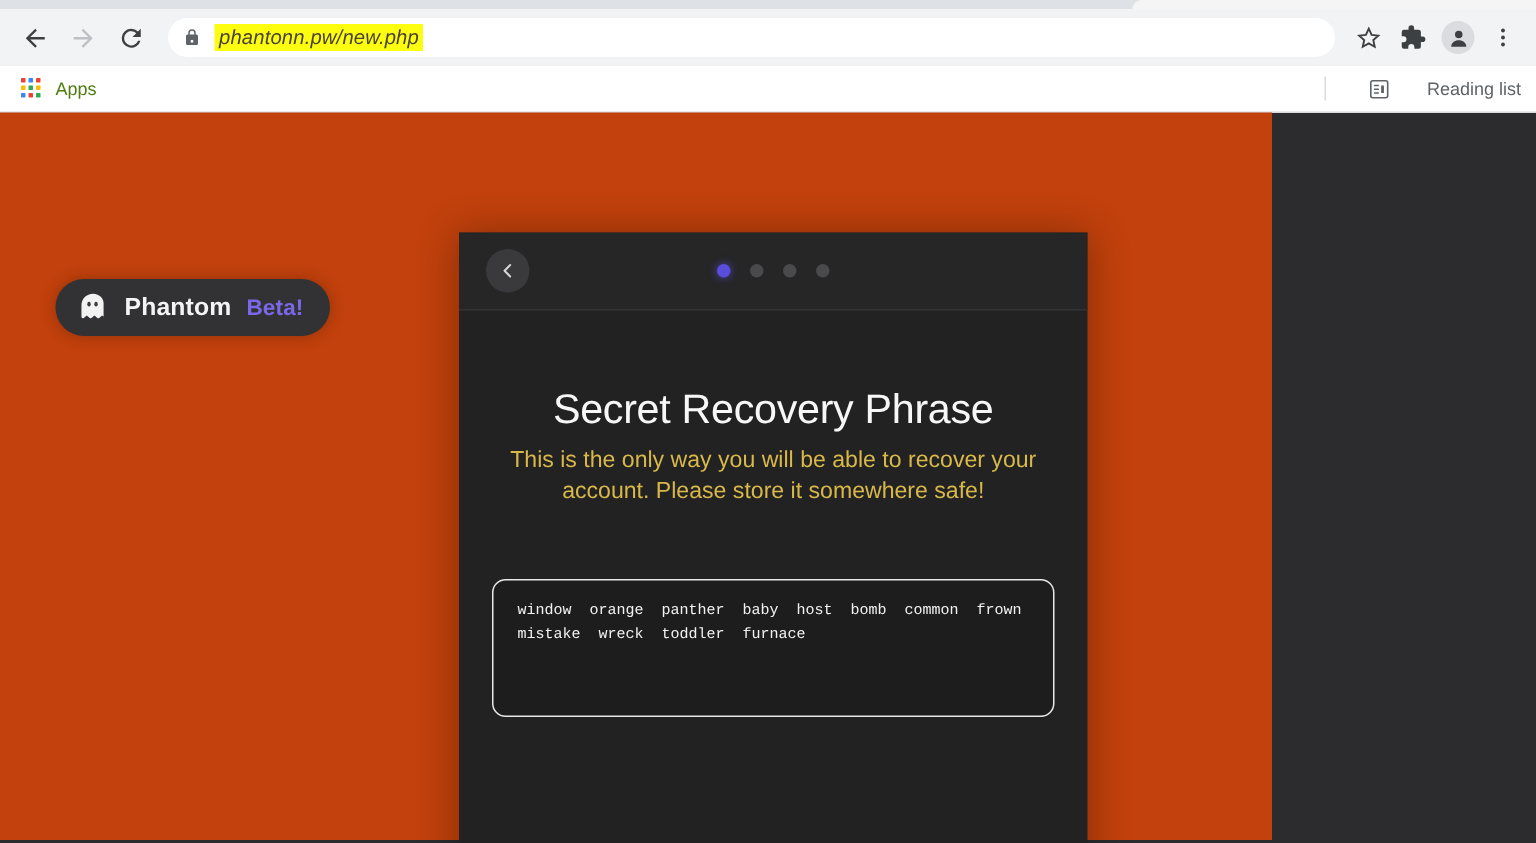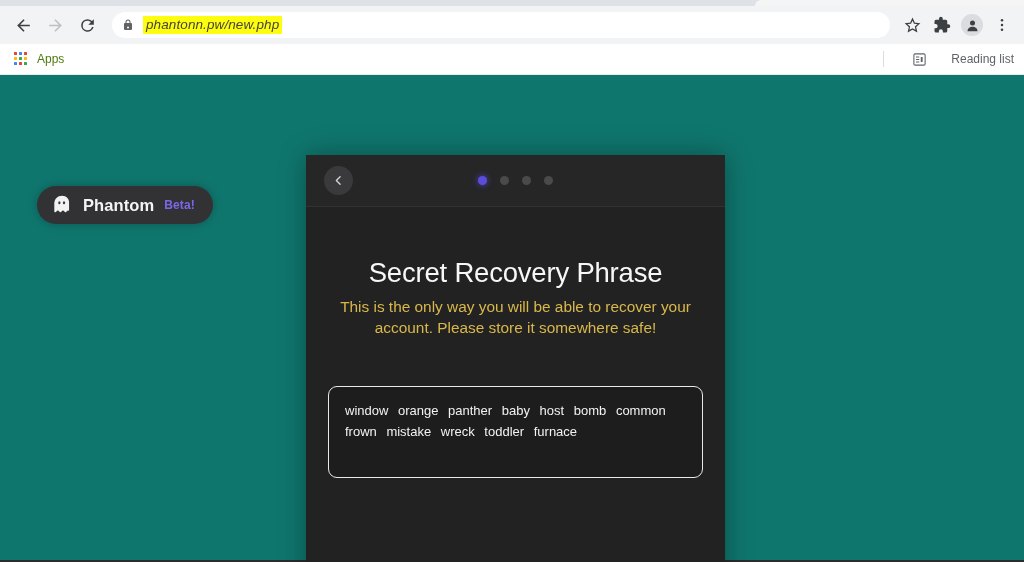--- a/index.html
+++ b/index.html
@@ -98,23 +98,23 @@
   .apps-label { font-size: 12px; color: #4d7c0f; }
   .reading-list {
     position: absolute; right: 10px;
     display: flex; align-items: center; gap: 24px;
   }
   .rl-sep { width:1px; height: 16px; background: #dadce0; margin-right: 4px;}
   .rl-label { font-size: 12px; color: #5f6368; }
 
   
   .page {
-    width: 1024px;
+    width: 848px;
     height: 485px;
-    background: #0f766e;
+    background: #c2410c;
     position: relative;
   }
 
   
   .brand-pill {
     position: absolute;
     left: 37px; top: 111px;
     height: 38px;
     background: #323234;
     border-radius: 19px;
@@ -123,21 +123,21 @@
     gap: 10px;
     padding: 0 18px 0 14px;
     box-shadow: 0 0 10px rgba(0,0,0,0.25);
   }
   .ghost-badge {
     width: 22px; height: 22px;
     flex: 0 0 auto;
     display: flex; align-items: center; justify-content: center;
   }
   .brand-name { font-size: 16.5px; font-weight: bold; color: #f4f4f5; letter-spacing: 0.1px;}
-  .brand-beta  { font-size: 12px; font-weight: bold; color: #7a68e8; letter-spacing: 0.1px;}
+  .brand-beta  { font-size: 15px; font-weight: bold; color: #7a68e8; letter-spacing: 0.1px;}
 
   
   .help-support {
     position: absolute;
     right: 26px; top: 119px;
     display: flex; align-items: center; gap: 9px;
   }
   .help-label { font-size: 15.5px; color: #c9c9cc; font-weight: 500; }
 
   
@@ -198,24 +198,25 @@
   .seed-box {
     margin-top: 47px;
     border: 1.5px solid #e9e9ea;
     border-radius: 9px;
     background: #1d1d1e;
     padding: 13px 16px 18px 16px;
     min-height: 92px;
     text-align: left;
   }
   .seed-words {
-    font-size: 13px;
+    font-size: 10px;
     line-height: 1.62;
     color: #f2f2f3;
     word-spacing: 6px;
+    font-family: Liberation Mono, monospace;
   }
 </style>
 </head>
 <body>
 
 <div class="browser-chrome">
 
   <div class="tabstrip">
     <div class="tab-fill"></div>
   </div>

